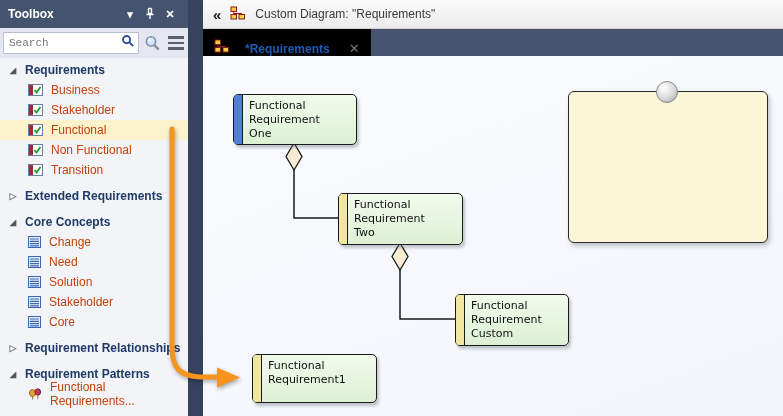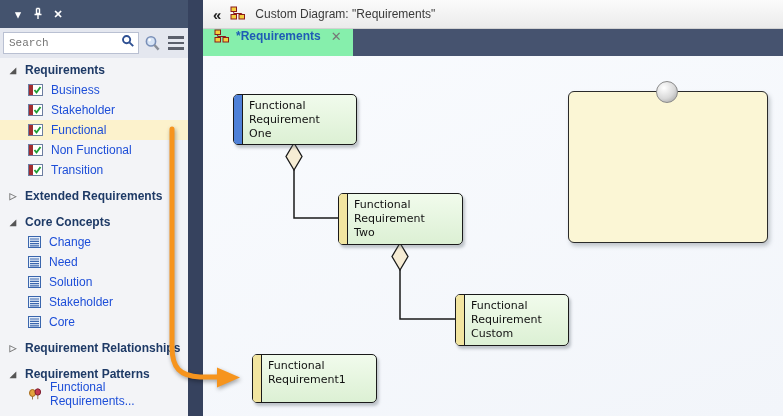--- a/index.html
+++ b/index.html
@@ -20,34 +20,34 @@
   .icon-btn{width:22px;height:22px;display:flex;align-items:center;justify-content:center;}
   .hamburger{display:flex;flex-direction:column;gap:3px;}
   .hamburger div{width:16px;height:2.5px;background:#5a5f6b;}
 
   .sec-header{height:20px;display:flex;align-items:center;gap:7px;padding-left:8px;
               color:#1e3a66;font-weight:bold;font-size:12px;margin-top:6px;}
   .sec-header.first{margin-top:2px;}
   .tri{width:10px;text-align:center;font-size:8px;color:#555;}
   .tri.col{font-size:9px;color:#777;}
   .tool-item{height:20px;display:flex;align-items:center;gap:8px;padding-left:28px;
-             font-size:12px;color:#1d4ed8;}
+             font-size:12px;color:#c2410c;}
   .tool-item.selected{background:#fcf2cc;}
   .tool-item .ic{display:flex;align-items:center;}
 
   
   .splitter{position:absolute;left:188px;top:0;width:15px;height:416px;background:#36425e;}
 
   
   .main{position:absolute;left:203px;top:0;width:580px;height:416px;}
   .crumb-bar{height:28px;background:linear-gradient(#fbfbfb,#ebebeb);border-bottom:1px solid #d2d2d2;
              display:flex;align-items:center;gap:9px;padding:0 10px;font-size:12px;color:#3a3a3a;}
   .back-glyph{font-size:15px;font-weight:bold;color:#222;}
   .tab-bar{height:27px;background:#46536f;display:flex;align-items:stretch;}
-  .tab{background:#86efac;display:flex;align-items:flex-start;gap:6px;padding:0 11px;
+  .tab{background:#000000;display:flex;align-items:flex-end;gap:15px;padding:0 11px;
        font-weight:bold;color:#1f5bb5;font-size:12px;}
   .tab-close{color:#777;font-weight:normal;font-size:13px;margin-left:4px;}
 
   .canvas{position:relative;width:580px;height:360px;background:linear-gradient(160deg,#f9fbfe,#f2f5fa);overflow:hidden;}
 
   .node{position:absolute;border:1.5px solid #1a1a1a;border-radius:5px;
         background:linear-gradient(180deg,#f1fbec,#dcf0d4);
         box-shadow:2px 3px 3px rgba(90,100,110,.35);display:flex;}
   .node-bar{width:8px;border-right:1.5px solid #1a1a1a;border-radius:3.5px 0 0 3.5px;flex:none;}
   .bar-blue{background:#4f81d8;}
@@ -66,20 +66,21 @@
             border:1px solid #8a8a8a;}
 
   .connector-layer{position:absolute;left:0;top:0;width:580px;height:360px;}
   .arrow-layer{position:absolute;left:0;top:0;width:783px;height:416px;z-index:60;pointer-events:none;}
 </style>
 </head>
 <body>
 
 <div class="toolbox">
   <div class="tb-header">
+    <span class="tb-title">Toolbox</span>
     <span class="tb-hicon">▾</span>
     <span class="tb-hicon">
       <svg width="12" height="13" viewBox="0 0 12 13">
           <path d="M4.5 1.5h3M4.5 1.5v5h3v-5M2.5 7.5h7M6 7.5v4.5" stroke="#fff" stroke-width="1.4" fill="none"></path>
         </svg>
     </span>
     <span class="tb-hicon">✕</span>
   </div>
 
   <div class="search-row">

